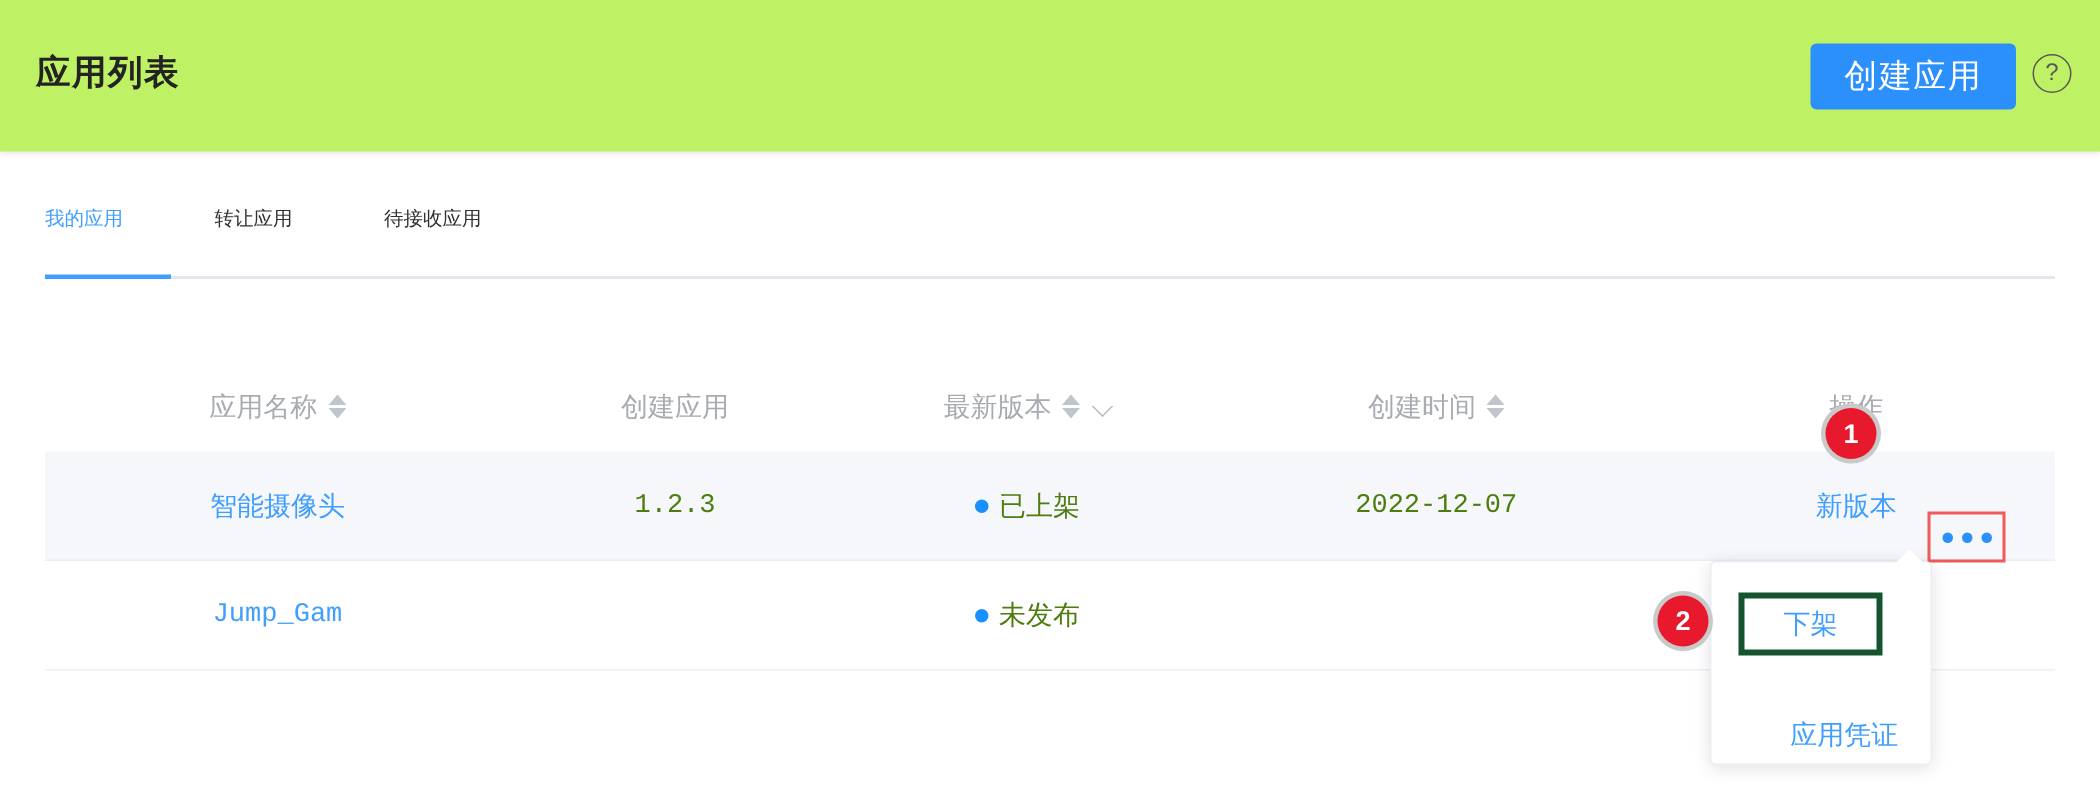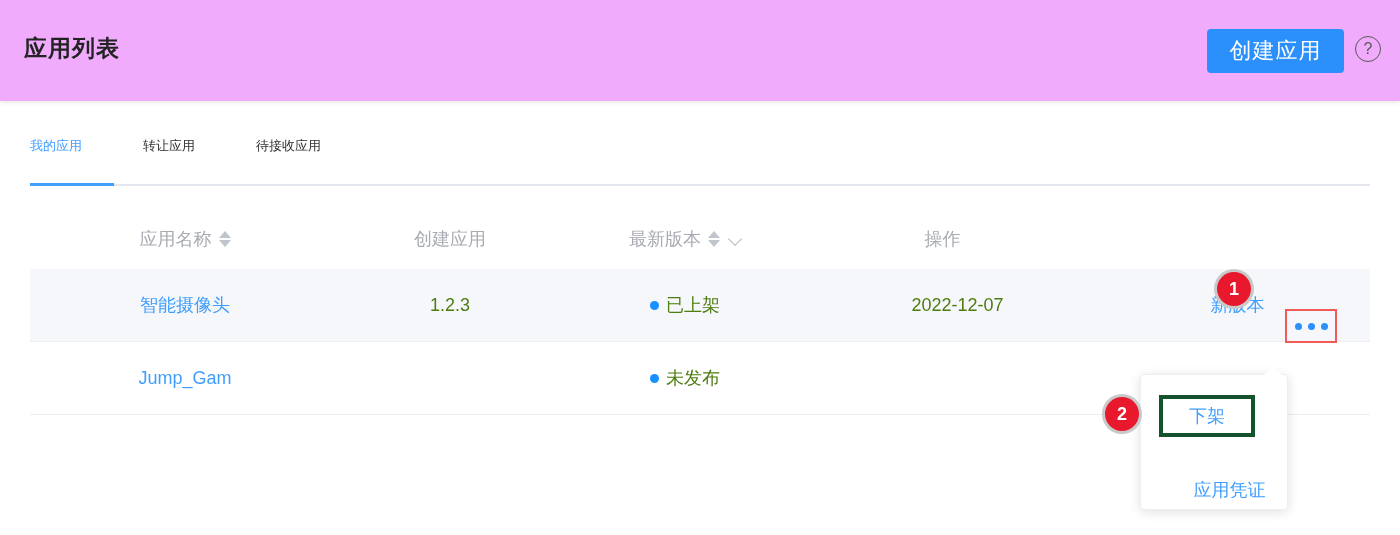--- a/index.html
+++ b/index.html
@@ -8,21 +8,21 @@
     height: 535px;
     background: #ffffff;
     font-family: "Liberation Sans", "DejaVu Sans", sans-serif;
     overflow: hidden;
   }
   .page { position: relative; width: 1400px; height: 535px; background:#fff; }
 
   
   .topbar {
     position: absolute; left:0; top:0; width:1400px; height:101px;
-    background:#f0abfc;
+    background:#bef264;
     box-shadow: 0 1px 4px rgba(0,0,0,0.12);
     z-index: 5;
   }
   .page-title {
     position:absolute; left:24px; top:33px;
     font-size:23px; font-weight:bold; color:#232323;
     letter-spacing:1px;
   }
   .create-btn {
     position:absolute; left:1207px; top:29px;
@@ -55,21 +55,21 @@
   .tab-rule {
     position:absolute; left:30px; top:184px; width:1340px; height:2px;
     background:#e4e7ed;
   }
   .tab-underline {
     position:absolute; left:30px; top:183px; width:84px; height:3px;
     background:#409eff; z-index:2;
   }
 
   
-  .table-wrap { position:absolute; left:30px; top:209px; width:1340px; }
+  .table-wrap { position:absolute; left:30px; top:241px; width:1340px;font-family:Liberation Mono, monospace; }
   .trow { position:relative; display:flex; align-items:center; width:1340px; }
   .thead { height:60px; }
   .tbody-row { height:73px; border-bottom:1px solid #ebeef5; }
   .tbody-row.highlight { background:#f5f7fa; border-bottom:1px solid #ebeef5; }
 
   .cell { display:flex; align-items:center; }
   .c-name   { width:310px; justify-content:center; }
   .c-ver    { width:220px; justify-content:center; }
   .c-status { width:250px; justify-content:center; }
   .c-time   { width:295px; justify-content:center; }
@@ -192,20 +192,29 @@
       <div class="cell c-status">
         <span class="th-label">
           <span>最新版本</span>
           <span class="sorter">
               <i class="up"></i>
               <i class="down"></i>
             </span>
           <span class="filter-chev"></span>
         </span>
       </div>
+      <div class="cell c-time">
+        <span class="th-label">
+          <span>创建时间</span>
+          <span class="sorter">
+              <i class="up"></i>
+              <i class="down"></i>
+            </span>
+        </span>
+      </div>
       <div class="cell c-ops">
         <span class="th-label">操作</span>
       </div>
     </div>
 
     <div class="trow tbody-row highlight">
       <div class="cell c-name">
         <span class="td-link">智能摄像头</span>
       </div>
       <div class="cell c-ver">

